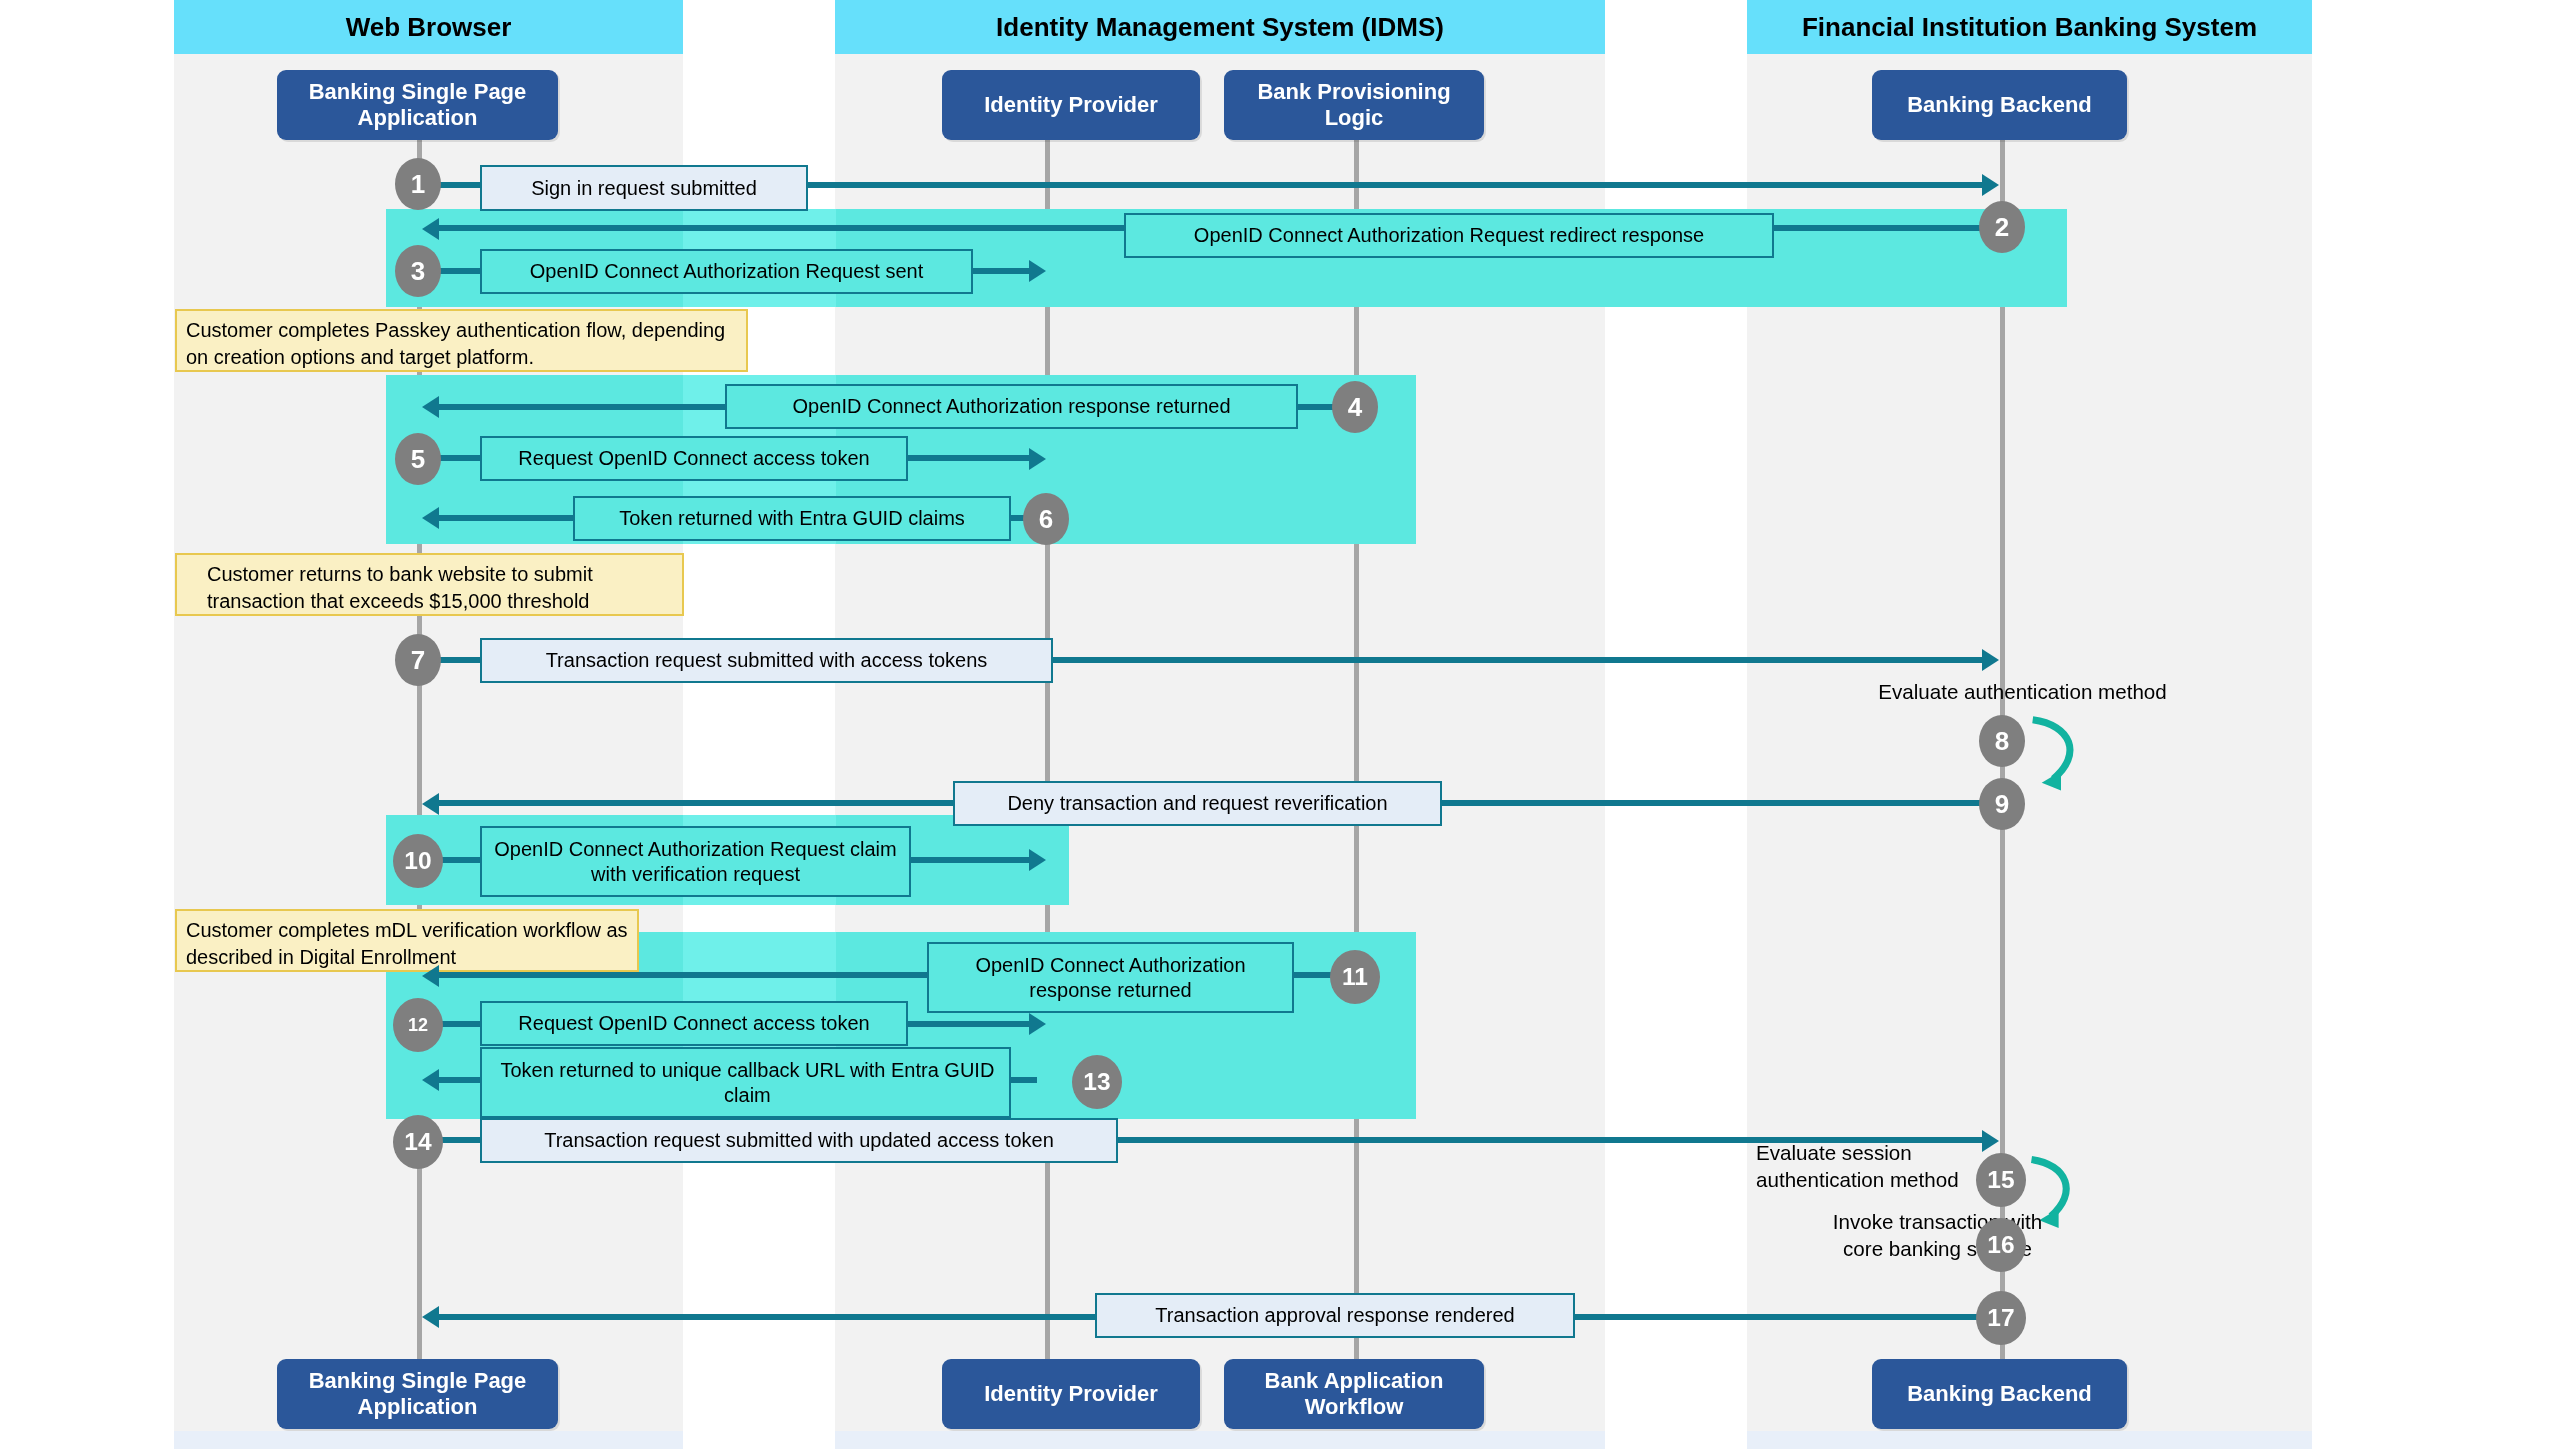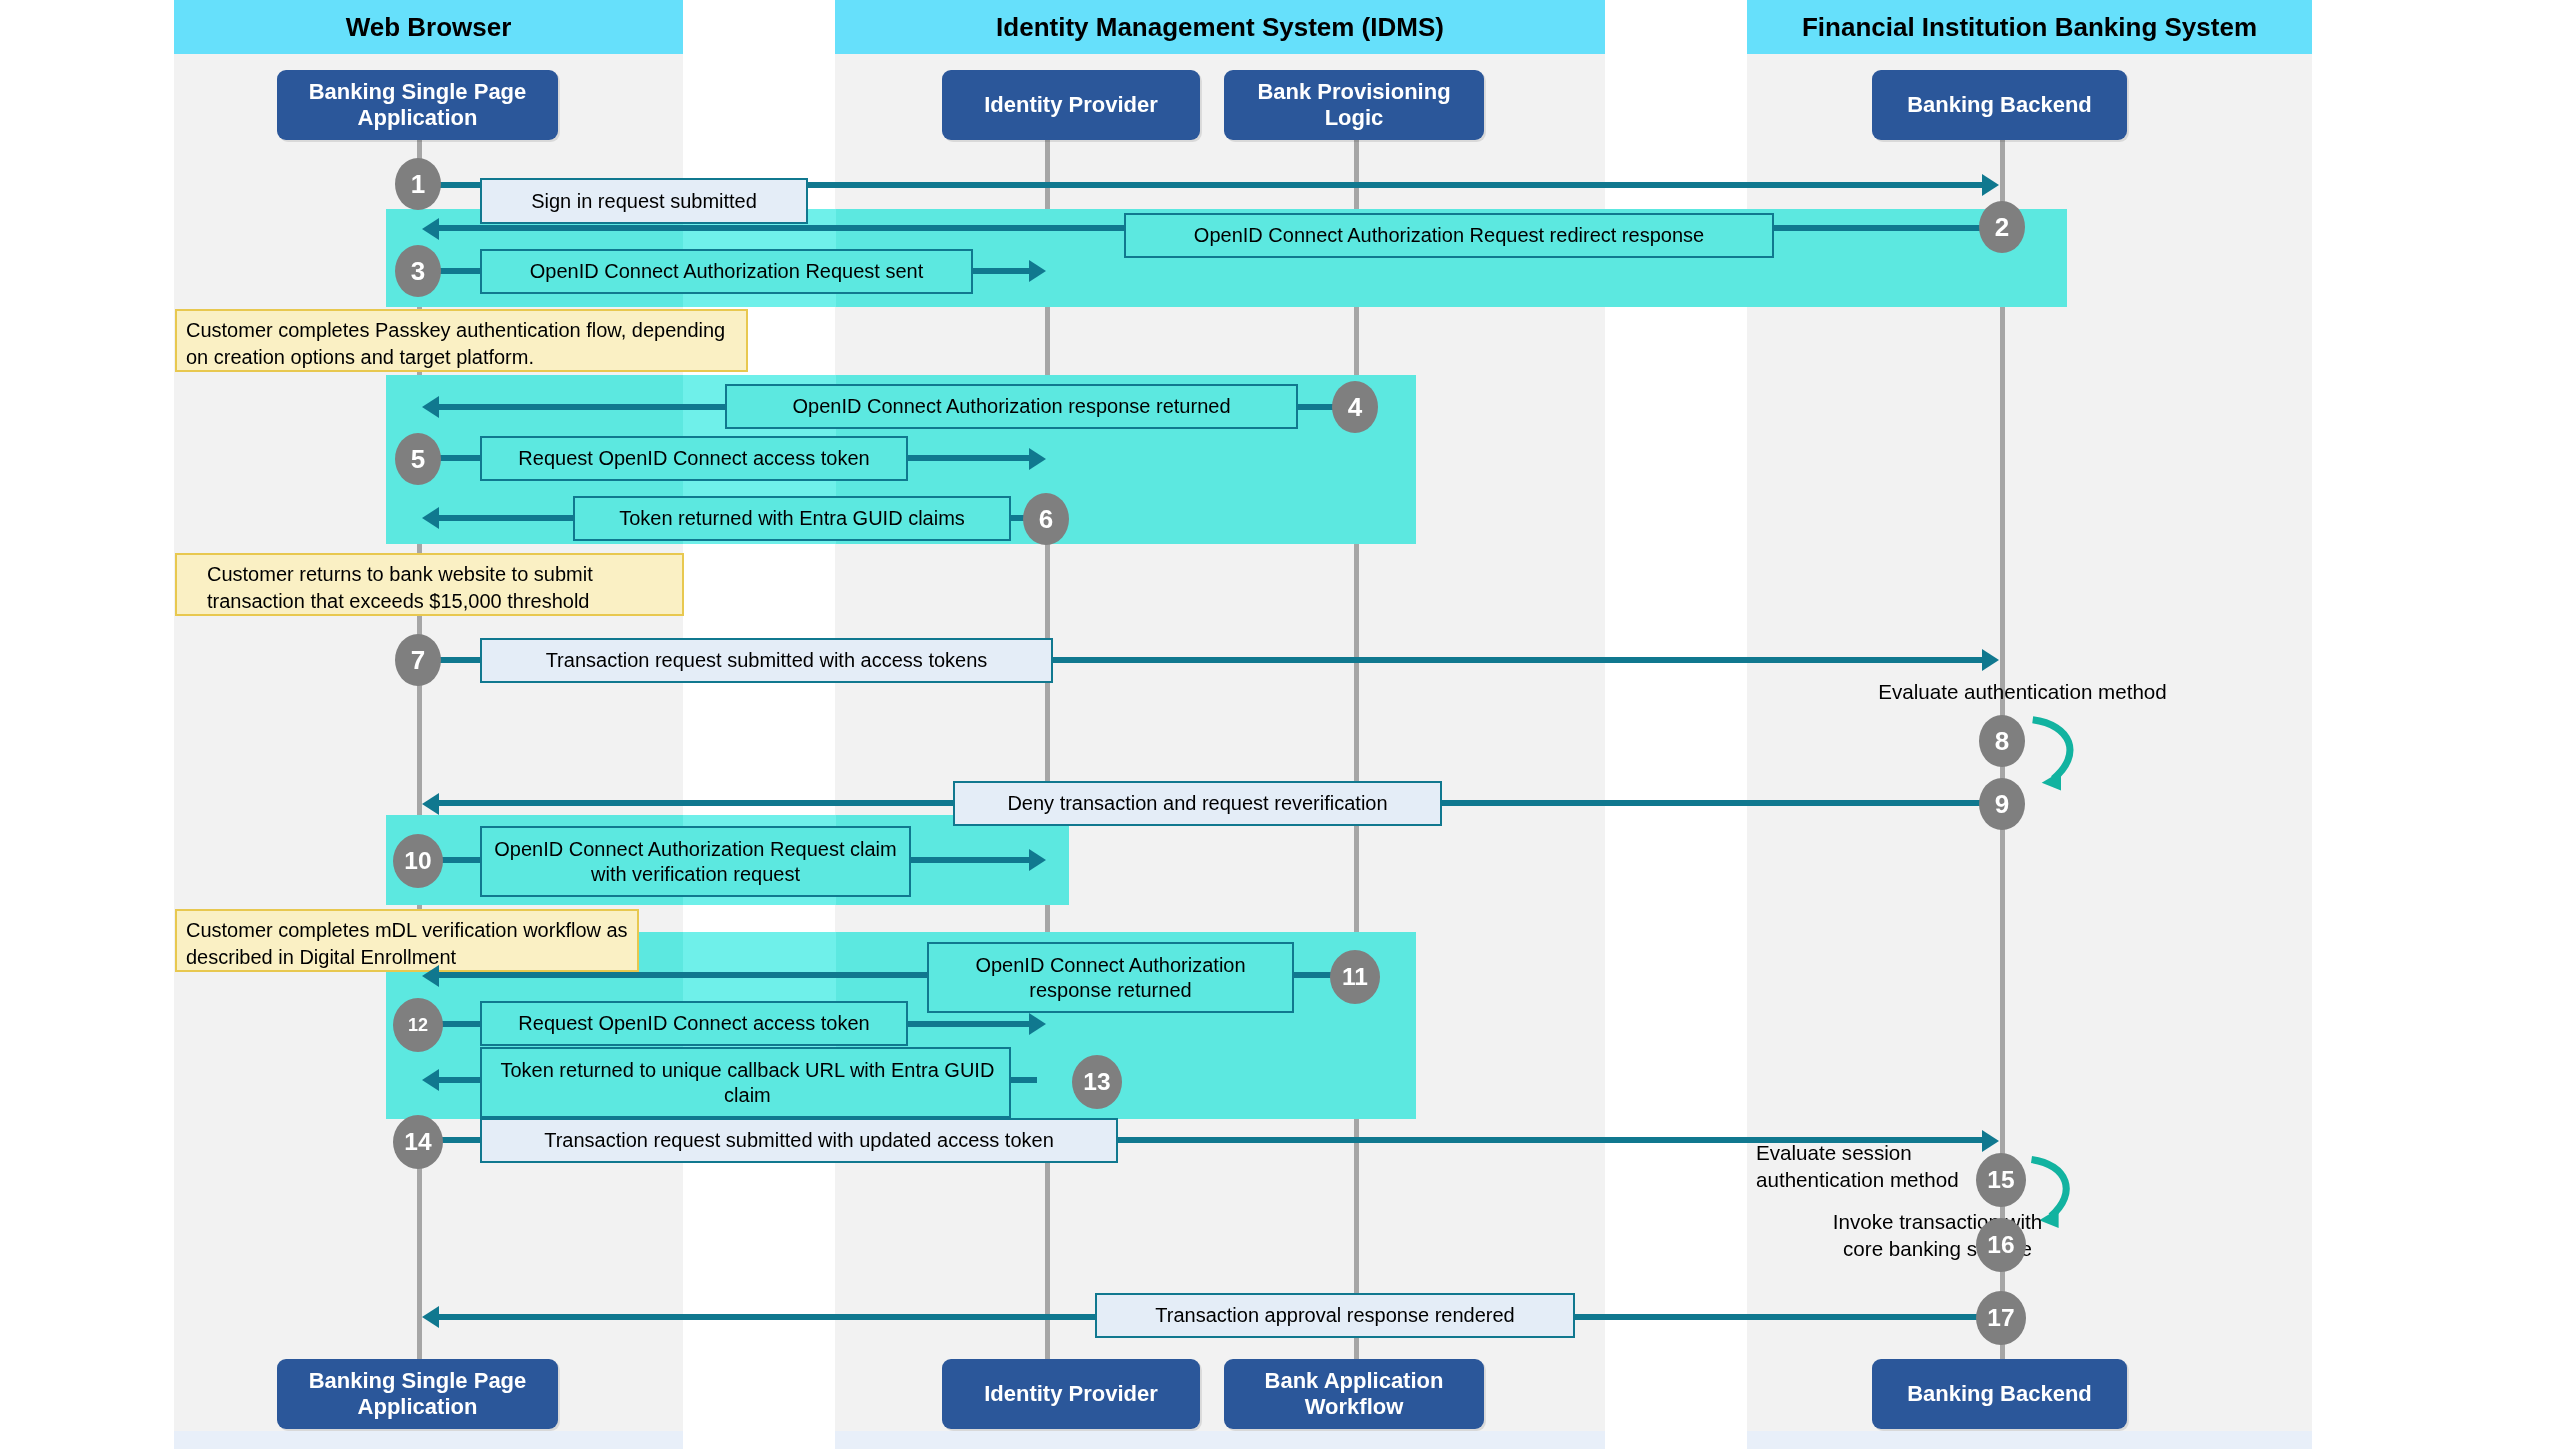--- a/index.html
+++ b/index.html
@@ -98,21 +98,21 @@
   </div>
   <div class="actor" style="left:1224px;top:70px;width:260px;height:70px;font-size:22px;">
     <span>Bank Provisioning Logic</span>
   </div>
   <div class="actor" style="left:1872px;top:70px;width:255px;height:70px;font-size:22px;">
     <span>Banking Backend</span>
   </div>
 
   <div class="arrow-line" style="left:419px;top:182px;width:1565px;"></div>
   <div class="arrow-head right" style="left:1982px;top:174px;"></div>
-  <div class="msg" style="left:480px;top:178px;width:328px;height:46px;font-size:20px;">
+  <div class="msg" style="left:480px;top:165px;width:328px;height:46px;font-size:20px;">
     <span>Sign in request submitted</span>
   </div>
   <div class="step" style="left:395px;top:158px;width:46px;height:52px;font-size:26px;">
     <span>1</span>
   </div>
 
   <div class="arrow-line" style="left:438px;top:225px;width:1565px;"></div>
   <div class="arrow-head left" style="left:422px;top:218px;"></div>
   <div class="msg on-band" style="left:1124px;top:213px;width:650px;height:45px;font-size:20px;">
     <span>OpenID Connect Authorization Request redirect response</span>

